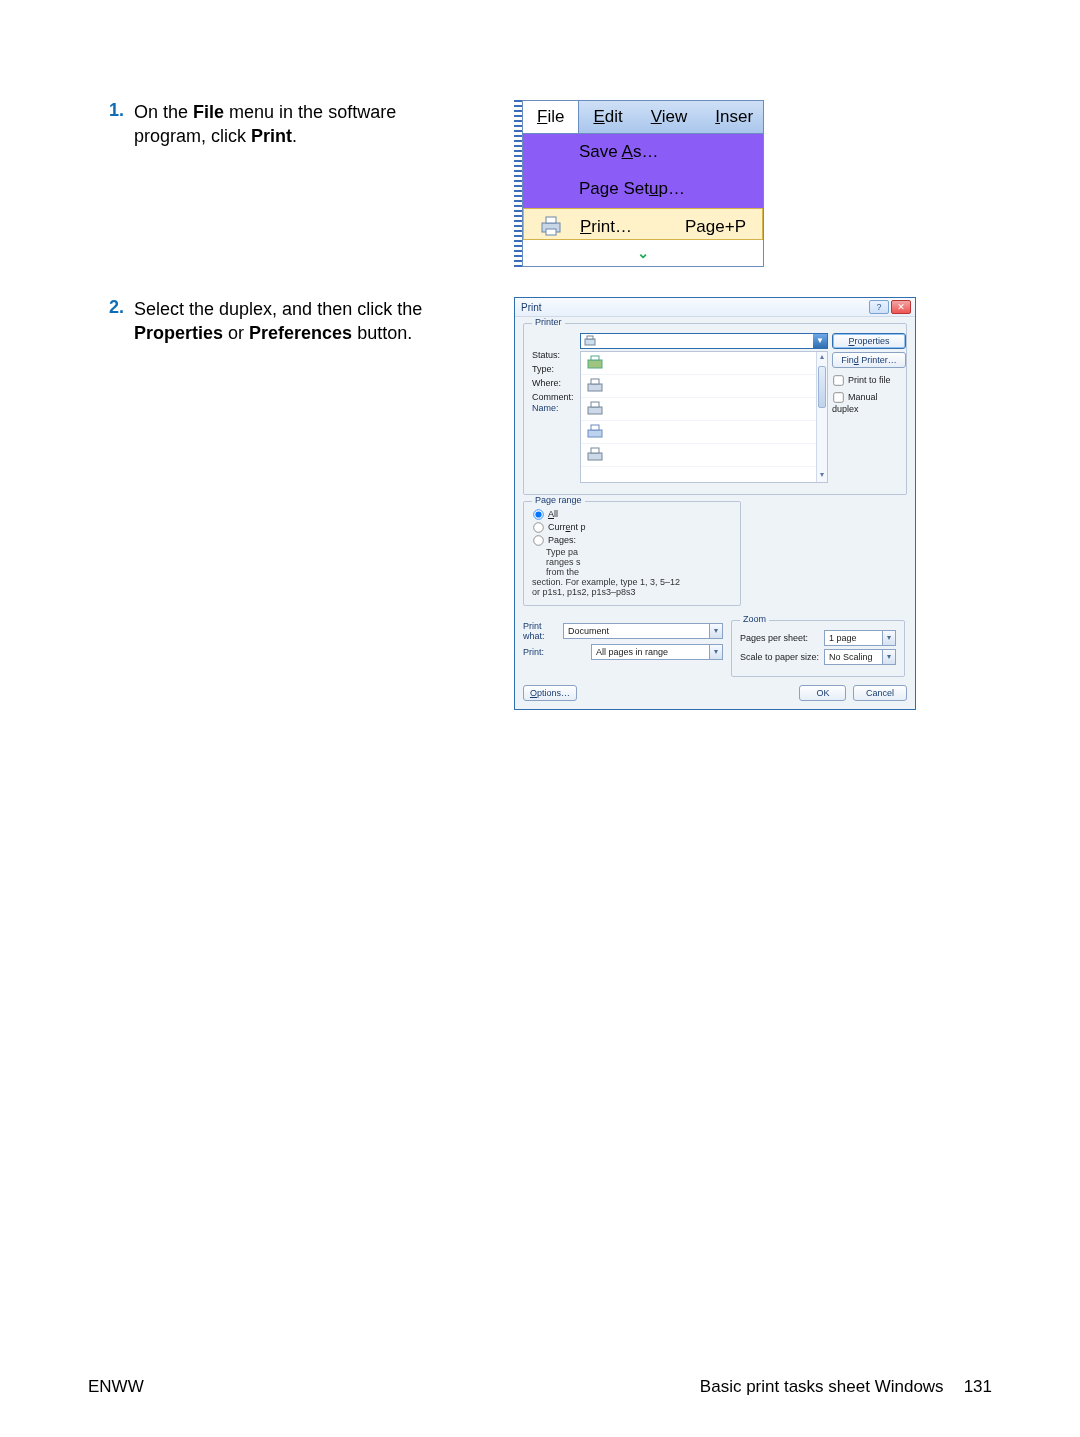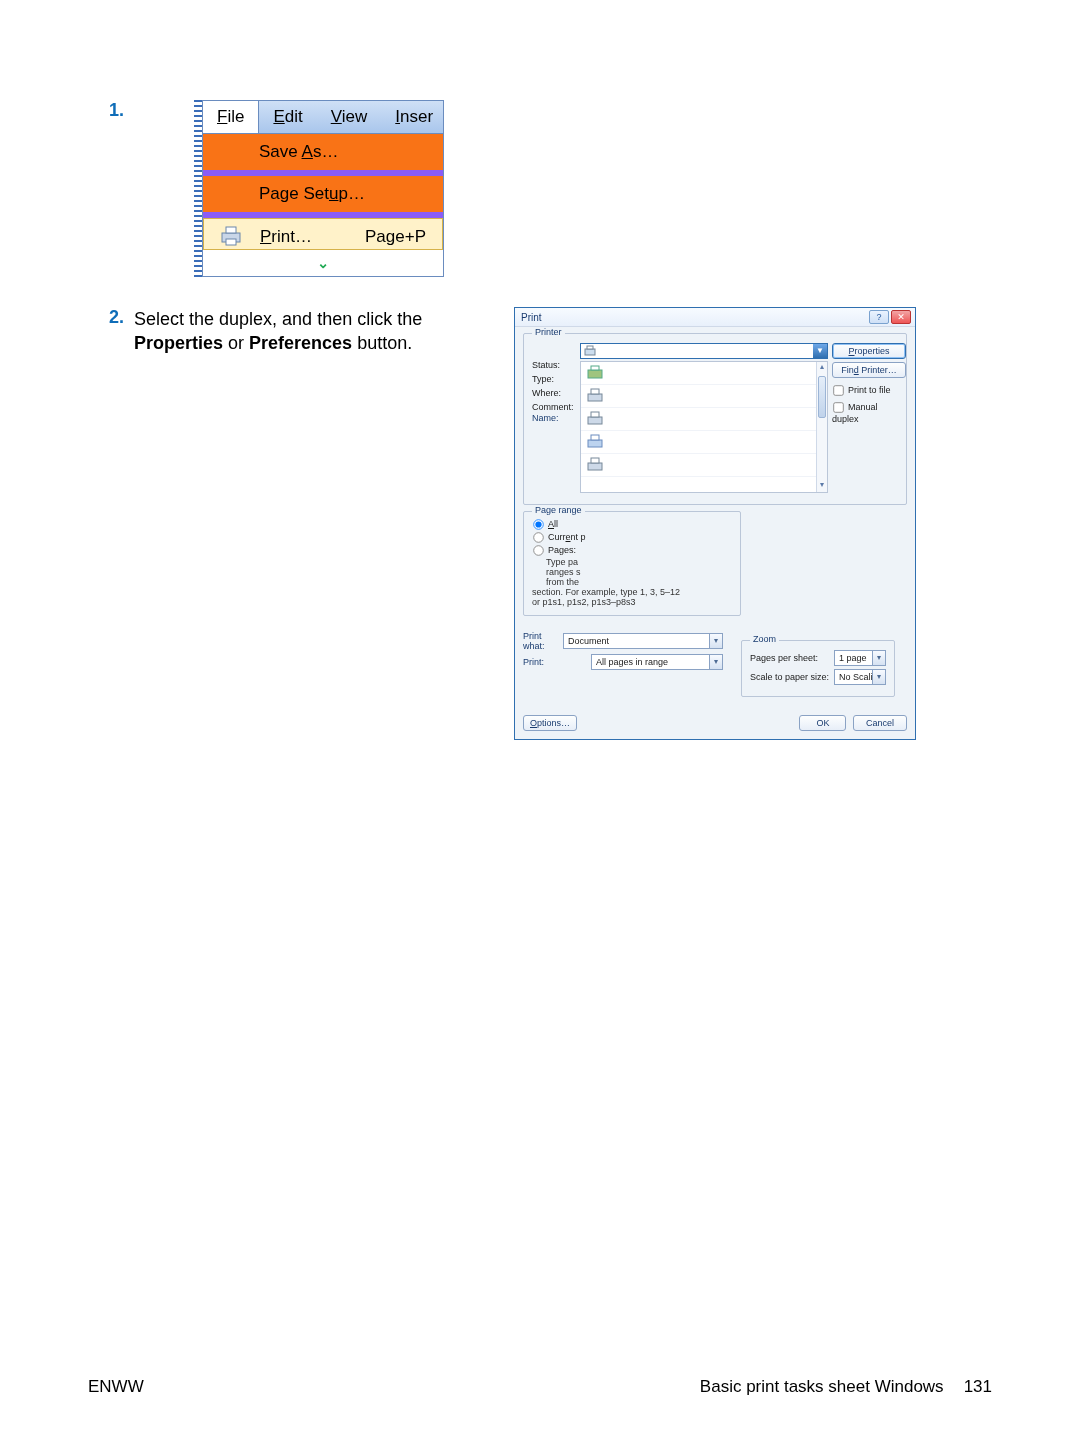--- a/index.html
+++ b/index.html
@@ -10,21 +10,21 @@
   .instr{font-size:18px;line-height:1.35;width:320px;font-family:"Trebuchet MS",Arial,sans-serif}
   .instr b{font-weight:bold}
   .figcol{margin-left:60px}
   
   .menubar{width:240px;border:1px solid #6a8cbf}
   .mb-top{display:flex;background:linear-gradient(#cfe0f6,#a9c6ec);border-bottom:1px solid #6a8cbf}
   .mb-top .mi{padding:6px 14px;font-size:17px;font-family:Tahoma,Arial}
   .mb-top .mi.first{background:#fff;border-right:1px solid #6a8cbf}
   .mb-top .mi .ul{text-decoration:underline}
   .dropdown{background:#fff}
-  .dd-item{padding:8px 10px 8px 56px;border-bottom:6px solid #8b5cf6;font-size:17px;font-family:Tahoma,Arial;position:relative;background:#f97316}
+  .dd-item{padding:8px 10px 8px 56px;border-bottom:1px solid #8b5cf6;font-size:17px;font-family:Tahoma,Arial;position:relative;background:#8b5cf6}
   .dd-item.sel{background:#fff2c9;border:1px solid #d6b24a}
   .dd-item .sc{position:absolute;right:16px}
   .dd-item .ul{text-decoration:underline}
   .dd-icon{position:absolute;left:14px;top:6px;width:26px;height:22px}
   .dd-tail{height:26px;display:flex;align-items:center;justify-content:center;background:#fff}
   .vstrip{position:absolute;left:0;top:0;bottom:0;width:8px;background:repeating-linear-gradient(0deg,#3b6db8 0 2px,#fff 2px 5px)}
   .menuwrap{position:relative;padding-left:8px}
   .chev{font-size:14px;color:#2a5;font-weight:bold}
   
   .dlg{width:400px;border:1px solid #2f6fb0;background:#eef3f8;font-size:9px;font-family:Tahoma,Arial;color:#1a1a1a;position:relative}
@@ -59,20 +59,23 @@
   .ul{text-decoration:underline}
 </style>
 </head>
 <body>
 
 <div class="page">
  <div class="content">
 
   <div class="row">
     <div class="num">1.</div>
+    <div class="instr">
+      <span>On the </span><b>File</b><span> menu in the software program, click </span><b>Print</b><span>.</span>
+    </div>
     <div class="figcol">
       <div class="menuwrap">
         <div class="vstrip"></div>
         <div class="menubar">
           <div class="mb-top">
             <div class="mi first"><span class="ul">F</span>ile</div>
             <div class="mi"><span class="ul">E</span>dit</div>
             <div class="mi"><span class="ul">V</span>iew</div>
             <div class="mi"><span class="ul">I</span>nser</div>
           </div>
@@ -201,21 +204,21 @@
             <div style="width:200px">
               <div class="line">
                     <span class="lbl" style="width:40px">Print what:</span>
                 <div class="dd" style="flex:1"><span>Document</span><span class="ar">▾</span></div>
               </div>
               <div class="line">
                     <span class="lbl" style="width:68px">Print:</span>
                 <div class="dd" style="flex:1"><span>All pages in range</span><span class="ar">▾</span></div>
               </div>
             </div>
-            <div class="grp" style="flex:1;margin:12px">
+            <div class="grp" style="flex:1;margin:2px">
               <span class="lg">Zoom</span>
               <div class="line">
                     <span style="width:84px">Pages per sheet:</span>
                 <div class="dd" style="flex:1"><span>1 page</span><span class="ar">▾</span></div>
               </div>
               <div class="line">
                     <span style="width:84px">Scale to paper size:</span>
                 <div class="dd" style="flex:1"><span>No Scaling</span><span class="ar">▾</span></div>
               </div>
             </div>

